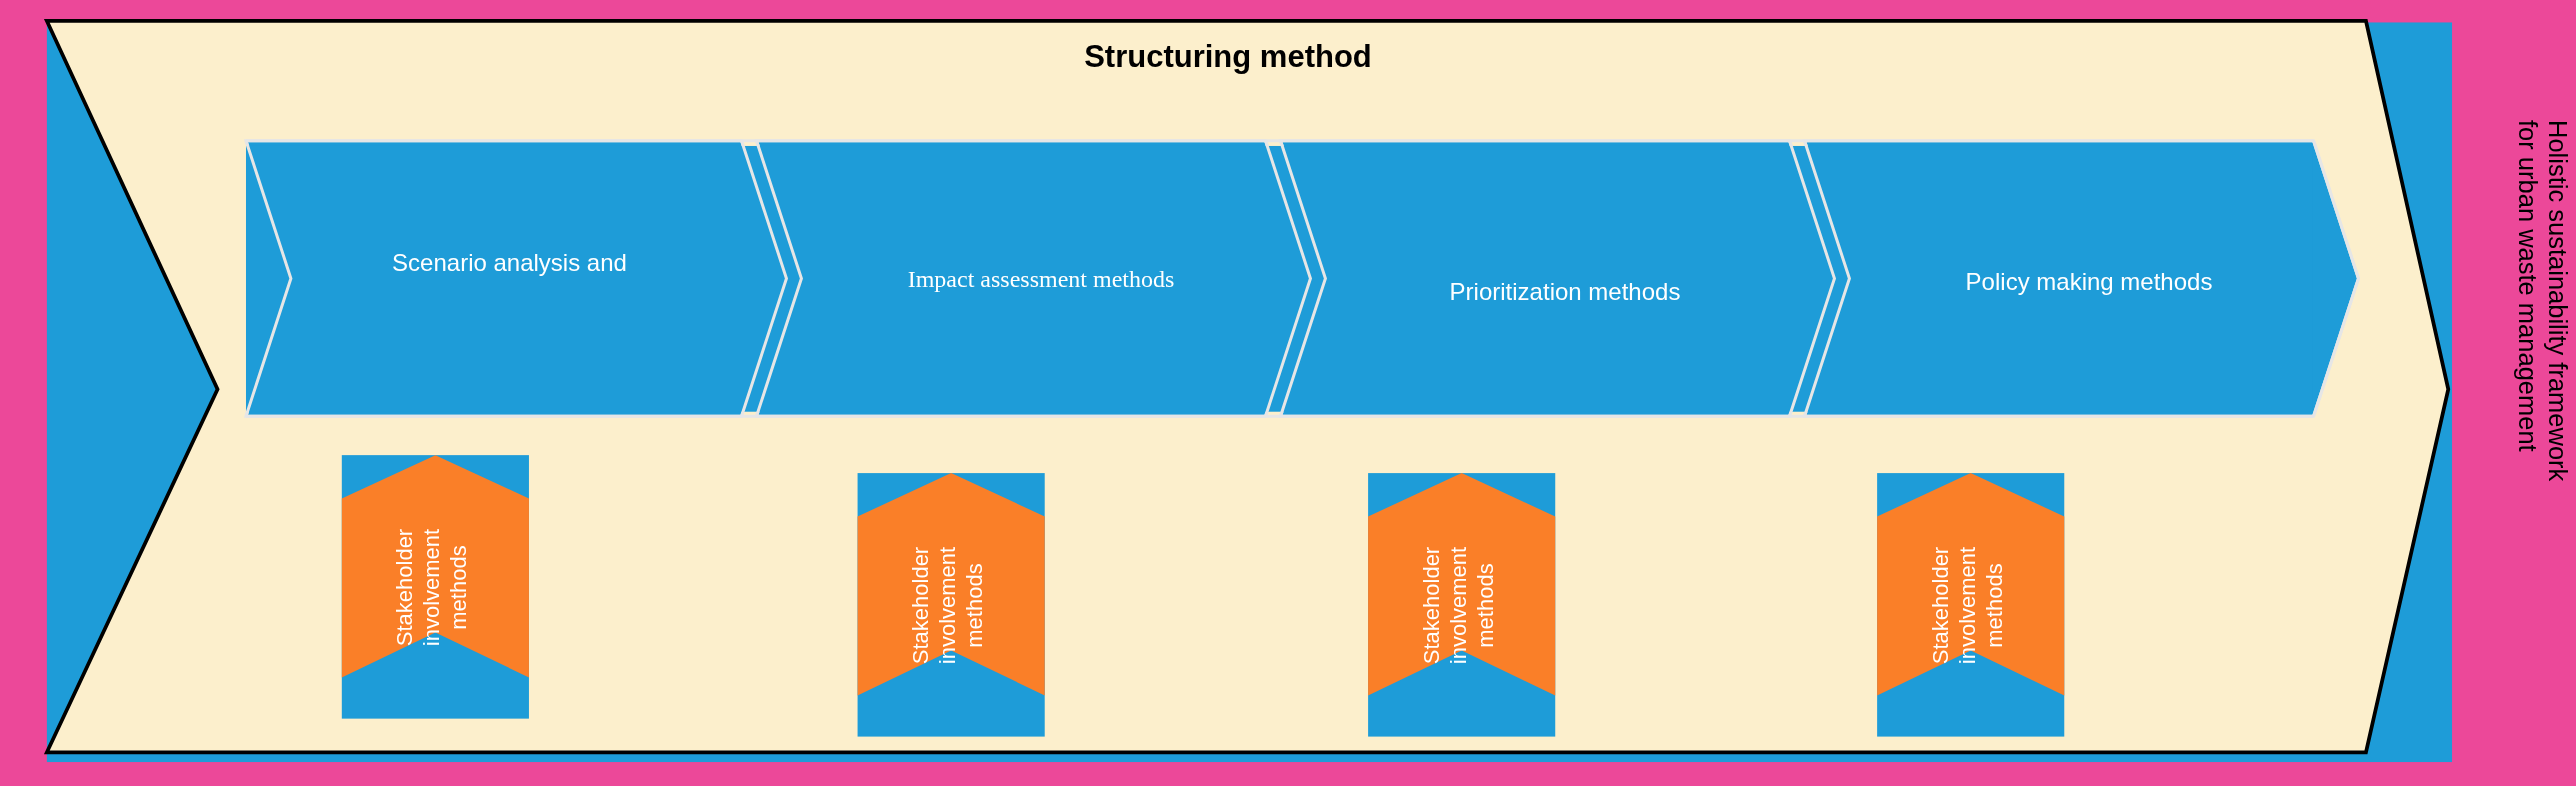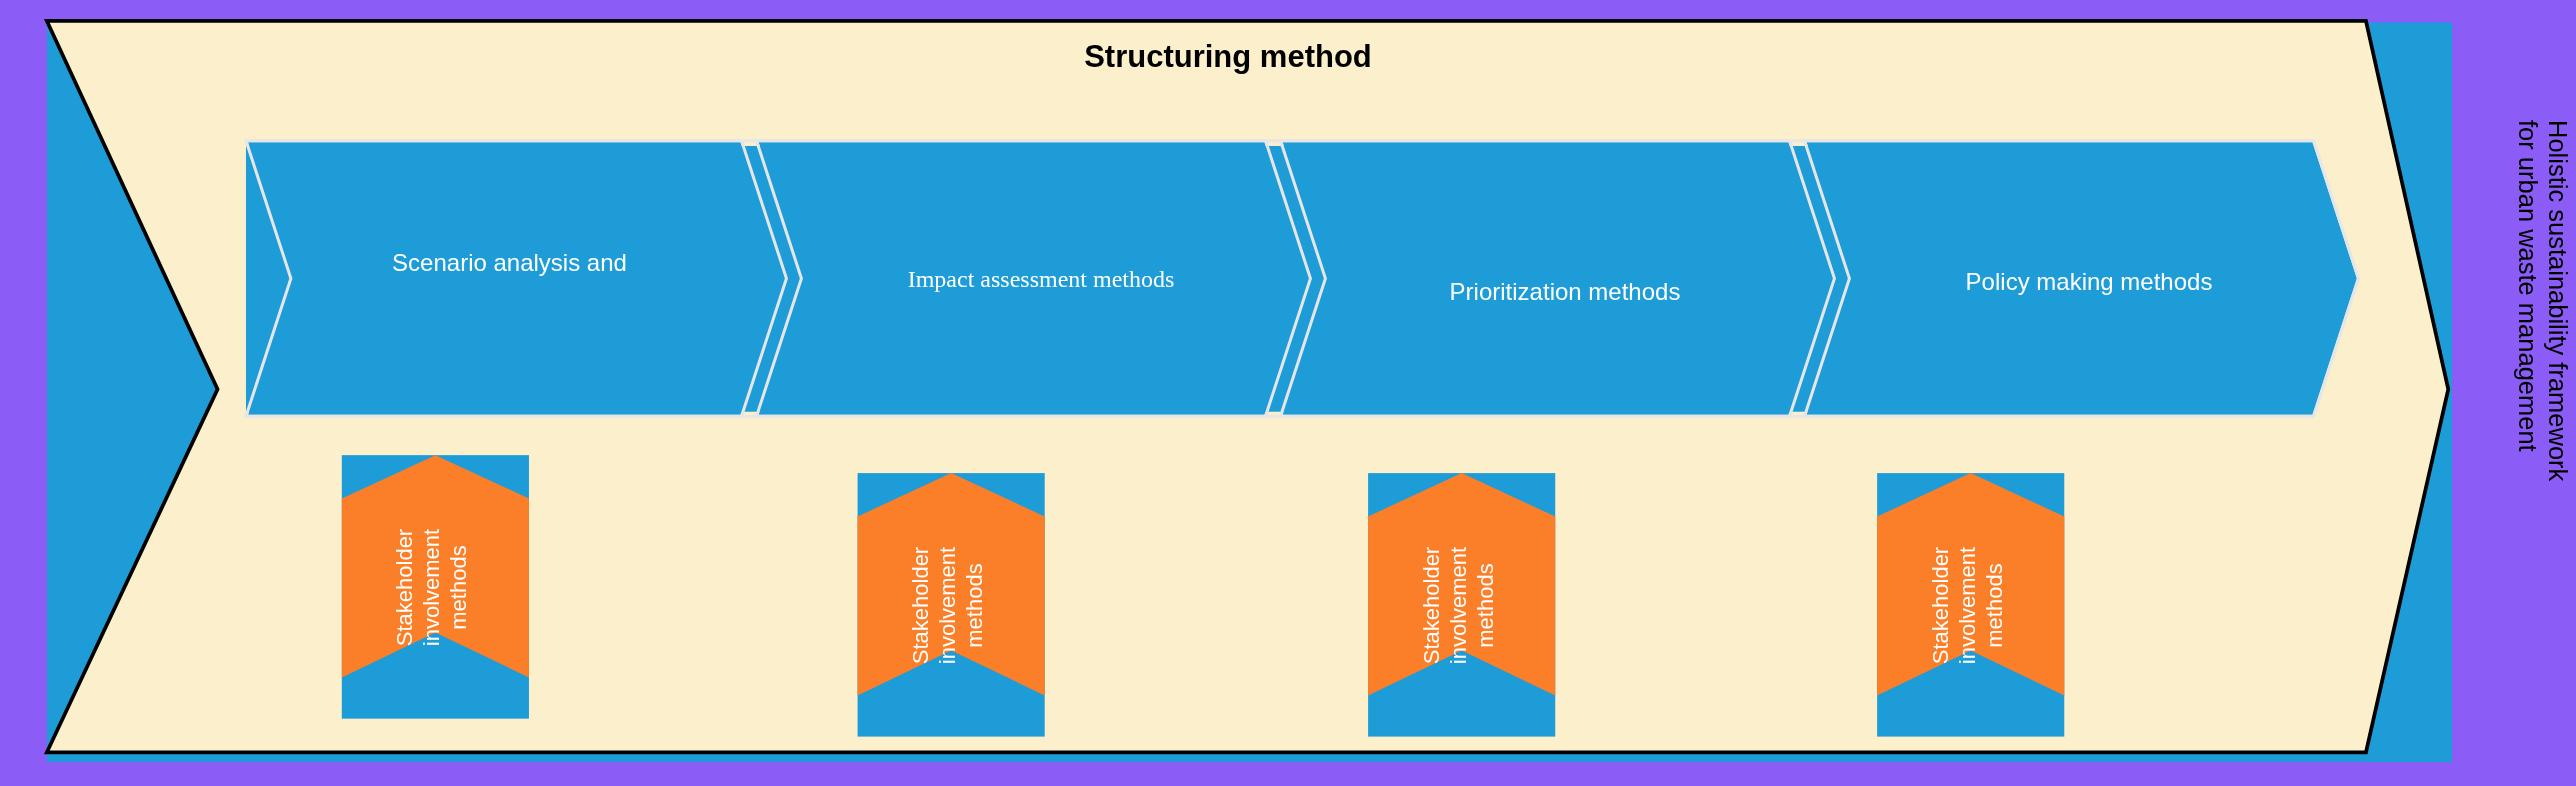--- a/index.html
+++ b/index.html
@@ -8,21 +8,21 @@
     padding: 0;
     background: #ffffff;
   }
   body {
     font-family: "Liberation Sans", sans-serif;
   }
   #stage {
     position: relative;
     width: 2576px;
     height: 786px;
-    background: #8b5cf6;
+    background: #ec4899;
     overflow: hidden;
   }
   #stage svg.layer {
     position: absolute;
     left: 0;
     top: 0;
     width: 2576px;
     height: 786px;
   }
   .diagram-title {

